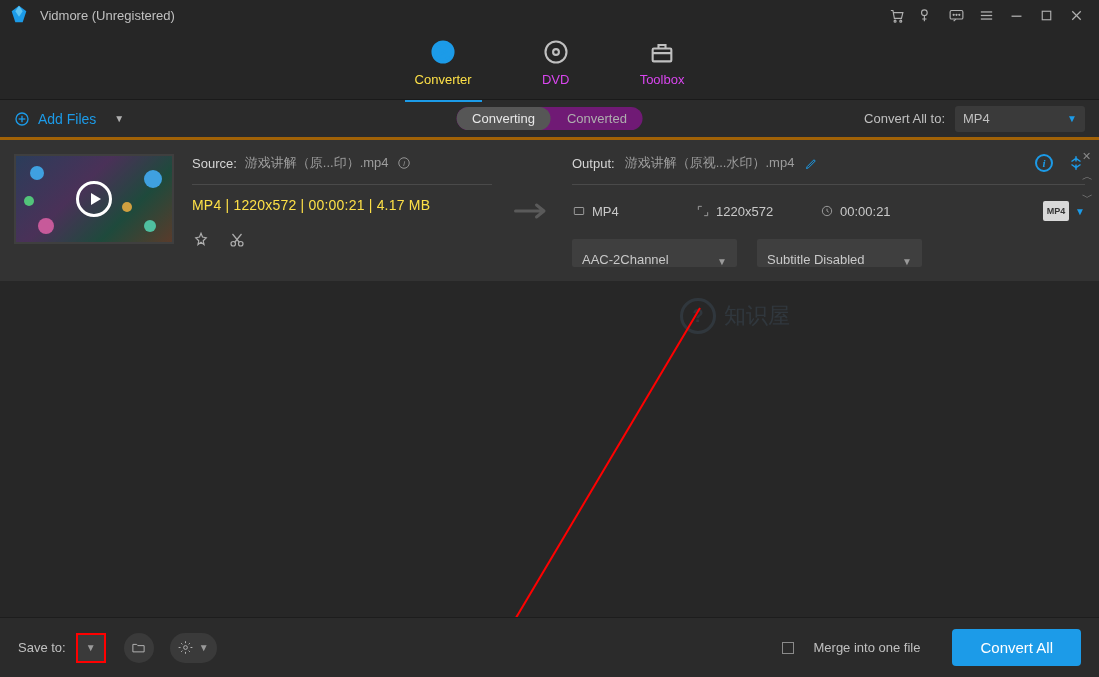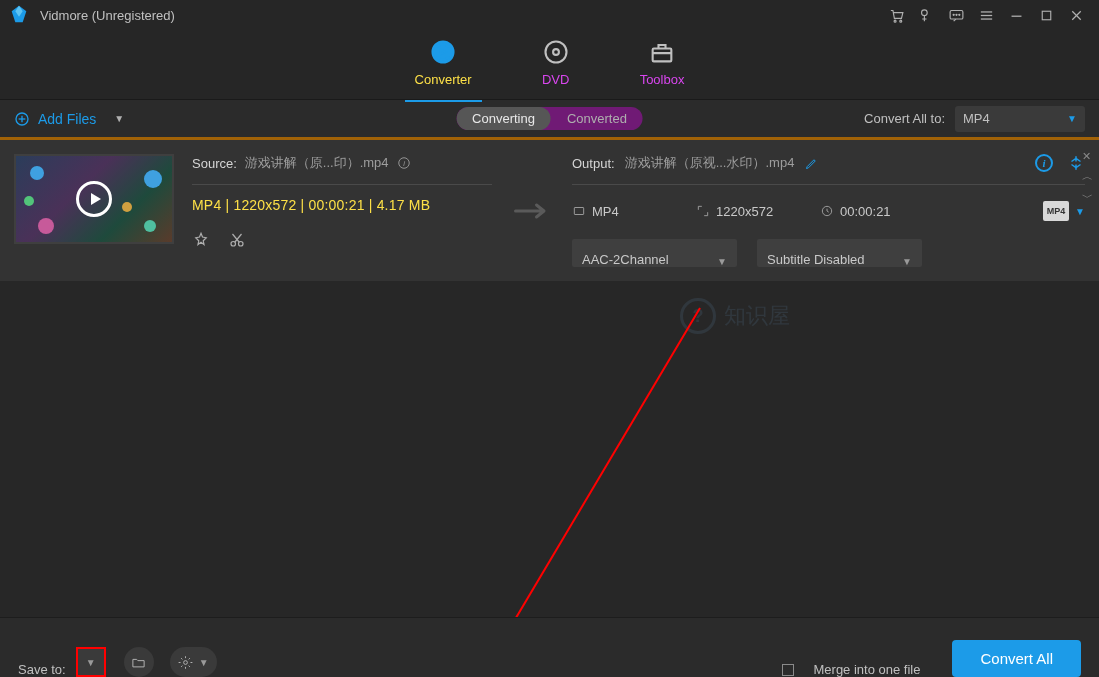--- a/index.html
+++ b/index.html
@@ -70,21 +70,21 @@
   .dd { height:28px; background:#3f3f3f; border-radius:2px; display:flex; align-items:flex-end; padding:0 10px; justify-content:space-between; cursor:pointer; font-size:13px; color:#c9c9c9; width:165px; }
   .dd .caret { color:#9a9a9a; font-size:10px; }
 
   .side-icons { position:absolute; right:6px; top:10px; display:flex; flex-direction:column; gap:6px; color:#8a8a8a; font-size:11px; }
   .side-icons span { cursor:pointer; }
 
   
   .anno { position:absolute; left:490px; top:300px; pointer-events:none; }
 
   
-  .bottombar { position:absolute; bottom:0; left:0; right:0; height:60px; background:#2b2b2b; display:flex; align-items:flex-end; padding:0 18px; gap:12px; border-top:1px solid #1d1d1d; }
+  .bottombar { position:absolute; bottom:0; left:0; right:0; height:60px; background:#2b2b2b; display:flex; align-items:center; padding:0 18px; gap:12px; border-top:1px solid #1d1d1d; }
   .saveto-label { font-size:13px; color:#c0c0c0; }
   .path-box { flex:0 0 420px; height:28px; background:#3a3a3a; border-radius:3px; display:flex; align-items:center; padding:0 10px; font-size:12.5px; color:#c0c0c0; position:relative; }
   .path-caret { width:30px; height:30px; border:2px solid #ff0000; display:flex; align-items:center; justify-content:center; font-size:10px; color:#9a9a9a; cursor:pointer; margin-left:-2px; background:#3a3a3a; }
   .round-btn { width:30px; height:30px; border-radius:15px; background:#3a3a3a; display:flex; align-items:center; justify-content:center; cursor:pointer; margin-left:6px; }
   .round-btn svg { width:15px; height:15px; stroke:#b0b0b0; }
   .gear-group { display:flex; align-items:center; background:#3a3a3a; border-radius:15px; height:30px; padding:0 8px; gap:6px; cursor:pointer; margin-left:4px; }
   .merge { display:flex; align-items:center; gap:20px; margin-left:auto; font-size:13px; color:#c0c0c0; }
   .merge .cb { width:12px; height:12px; border:1px solid #8a8a8a; cursor:pointer; }
   .convert-all-btn { background:#1c9be8; color:#fff; font-size:15px; padding:10px 28px; border-radius:4px; cursor:pointer; margin-left:20px; }
 

